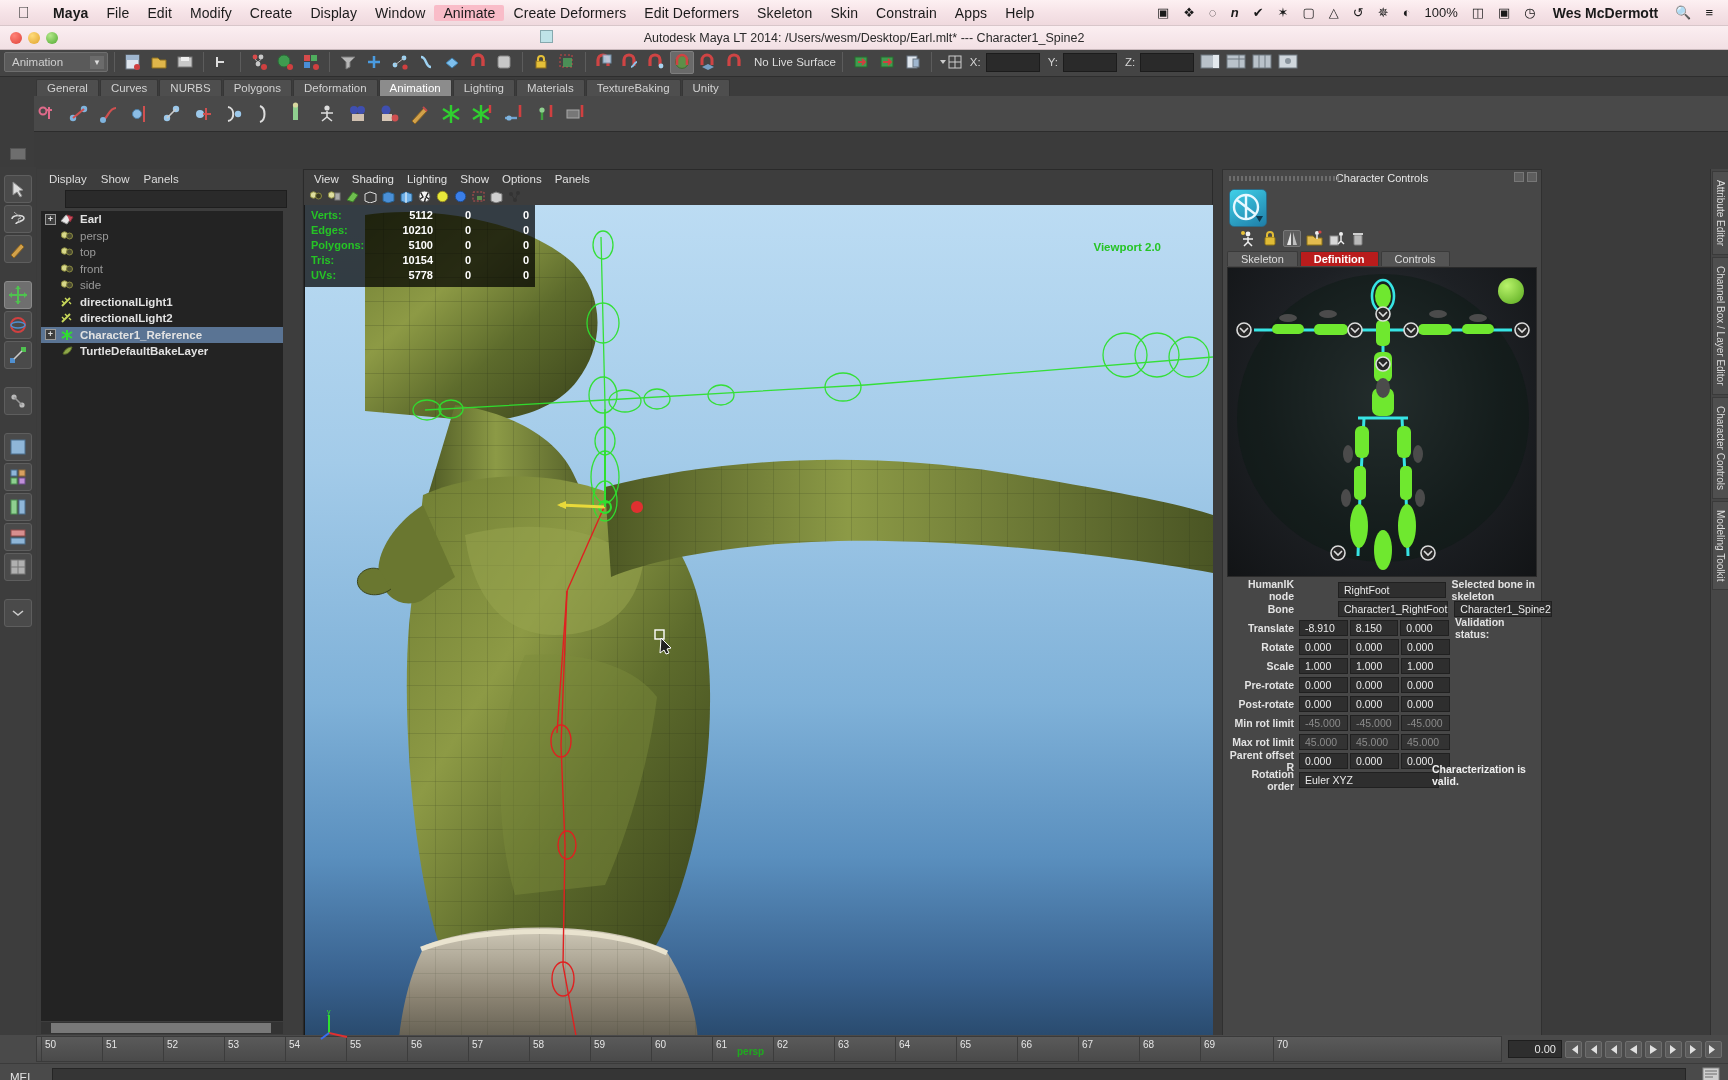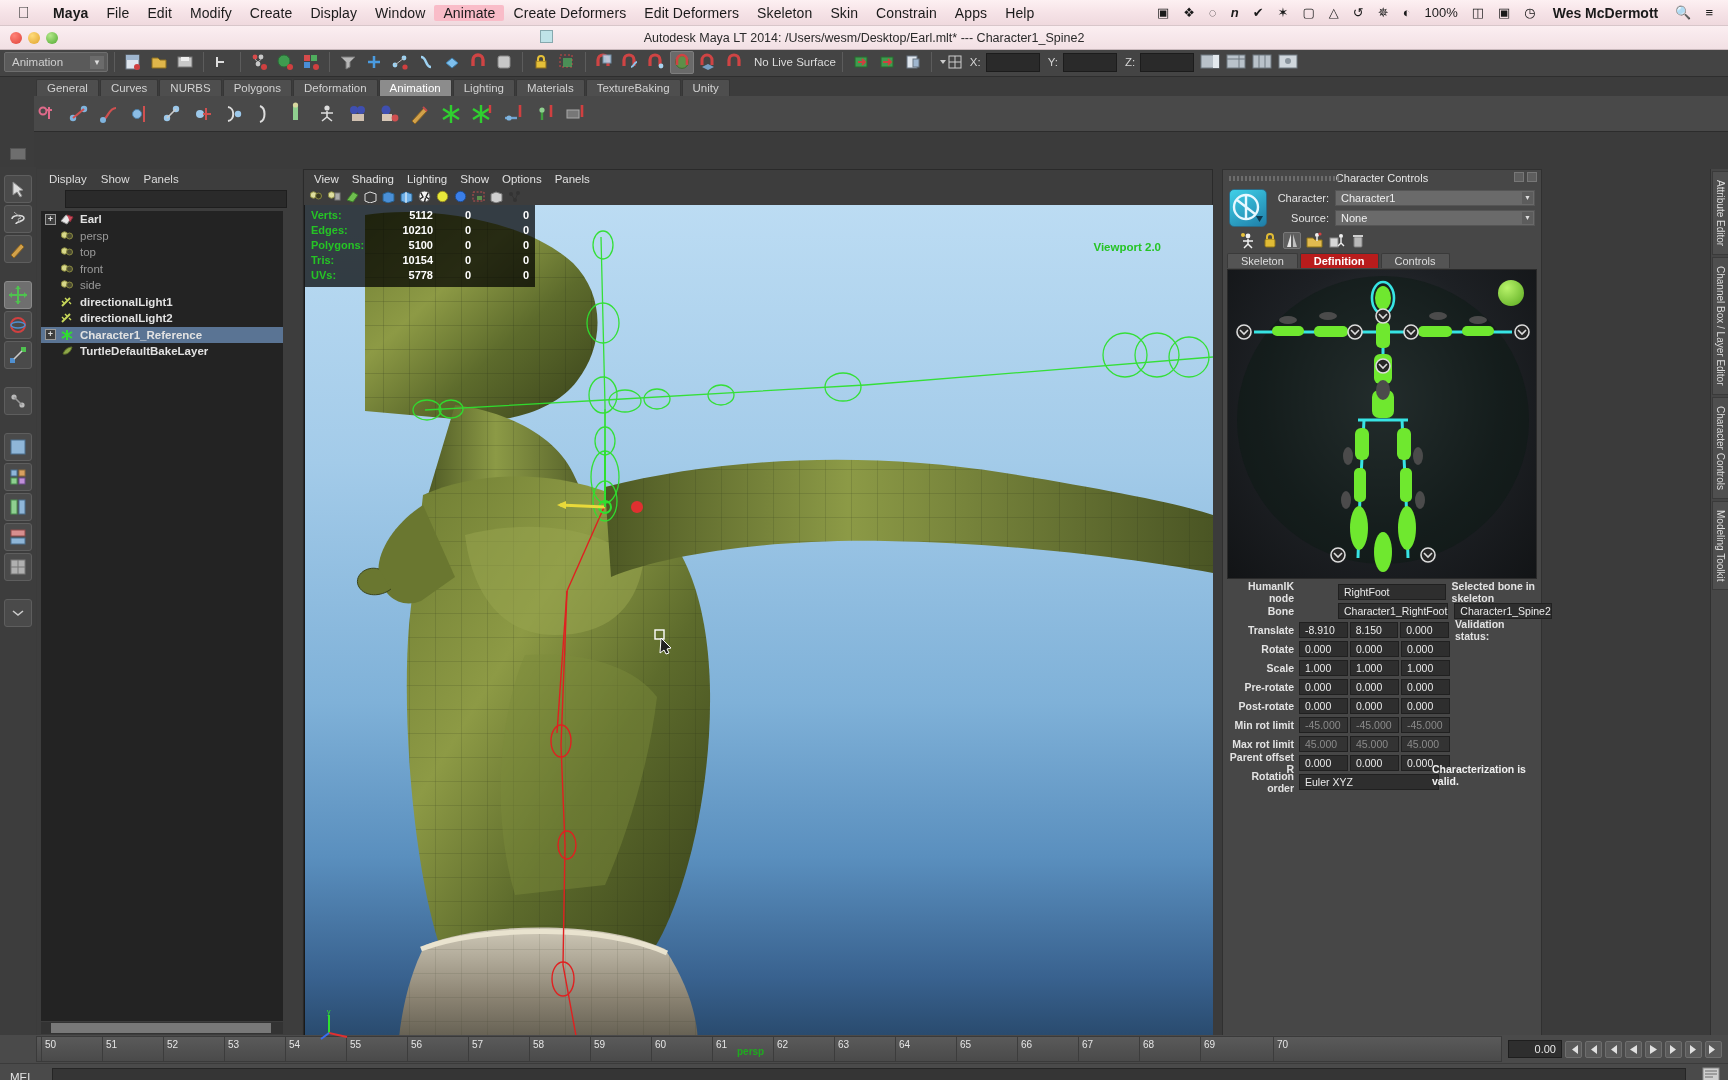--- a/index.html
+++ b/index.html
@@ -1085,36 +1085,20 @@
           </div>
         </div>
 
         <div class="cc-head">
           <div class="cc-logo">
             <svg width="36" height="36" viewBox="0 0 36 36">
               <circle cx="16" cy="17" r="12" fill="none" stroke="#e8f8ff" stroke-width="2.4"></circle>
               <path d="M16 5 L16 29 M7 10 L25 24" stroke="#e8f8ff" stroke-width="2.4"></path>
               <path d="M26 26l7 0-3.5 6z" fill="#0d3b52"></path>
             </svg>
-          </div>
-          <div class="cc-fields">
-            <div class="cc-frow">
-              <span class="lb">Character:</span>
-              <span class="fd">
-                <span>Character1</span>
-                <span class="dd">▼</span>
-              </span>
-            </div>
-            <div class="cc-frow">
-              <span class="lb">Source:</span>
-              <span class="fd">
-                <span>None</span>
-                <span class="dd">▼</span>
-              </span>
-            </div>
           </div>
         </div>
 
         <div class="cc-tools">
           <span class="ct">
             <svg width="18" height="17">
                 <circle cx="9" cy="4" r="2.4" fill="#f0f0f0"></circle>
                 <path d="M9 7v5M5 16l4-4 4 4M4 9h10" stroke="#f0f0f0" stroke-width="1.5" fill="none"></path>
                 <circle cx="4" cy="3" r="2" fill="#e8c23a"></circle>
               </svg>

